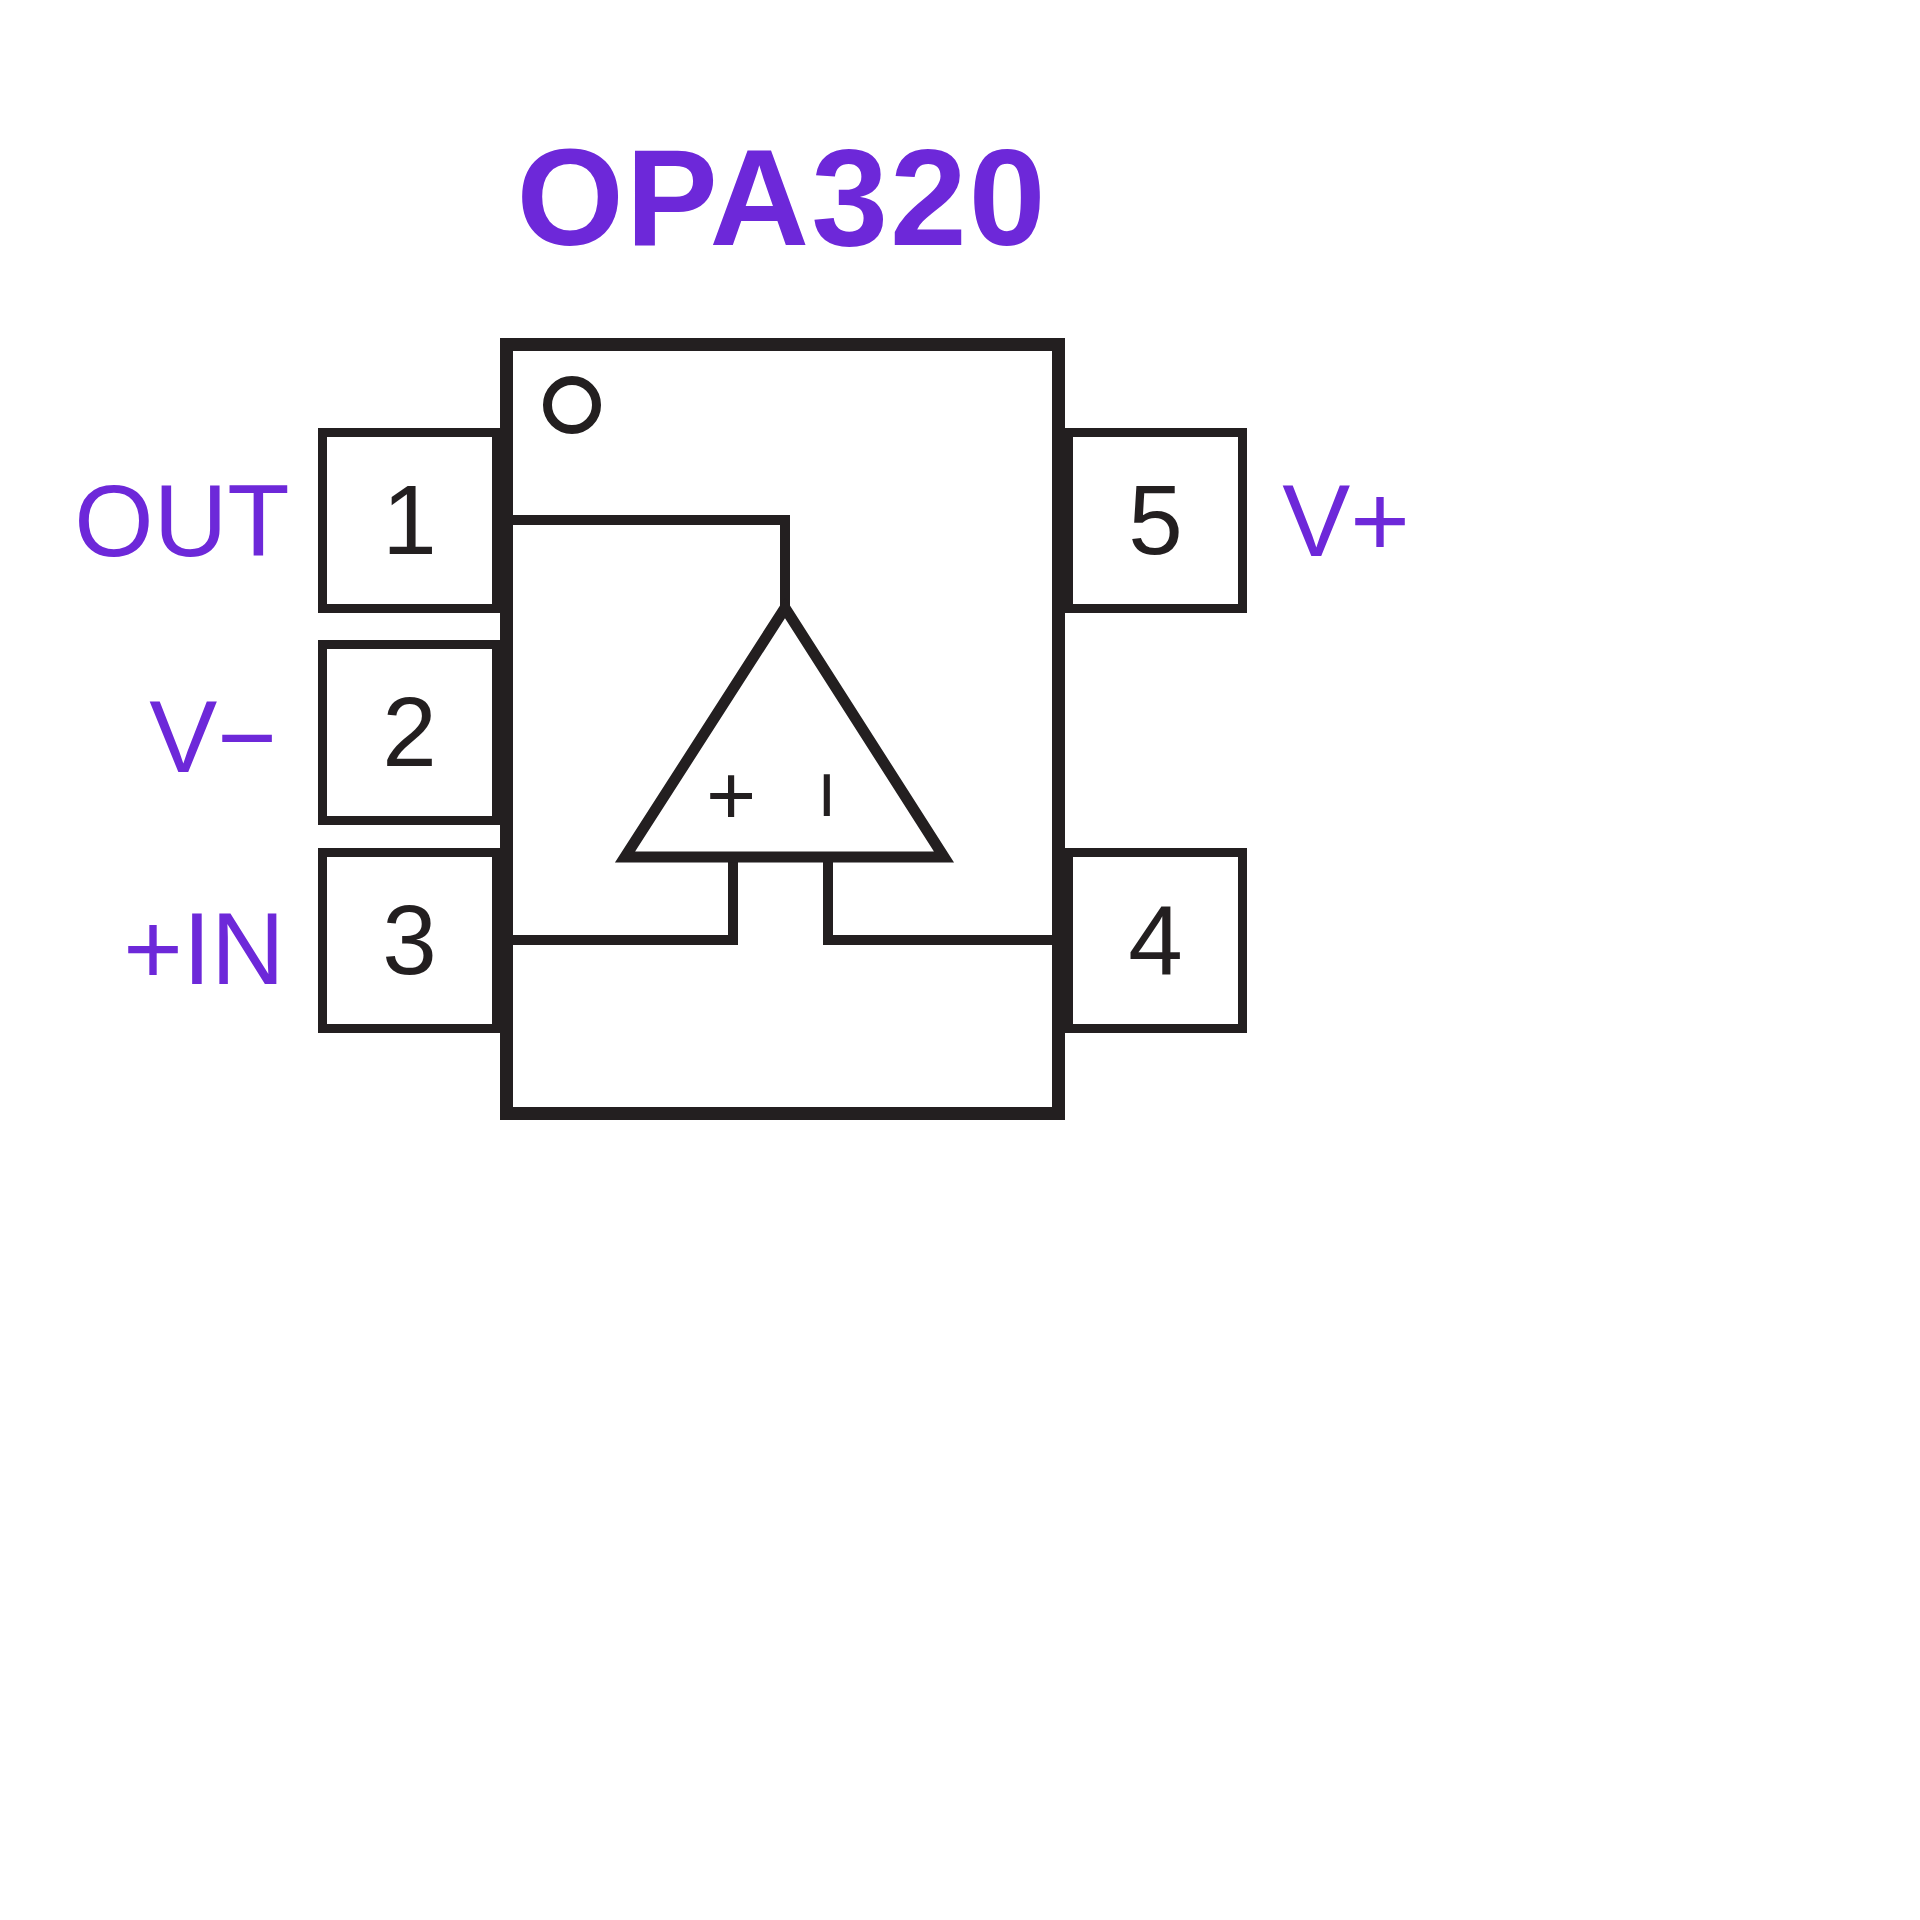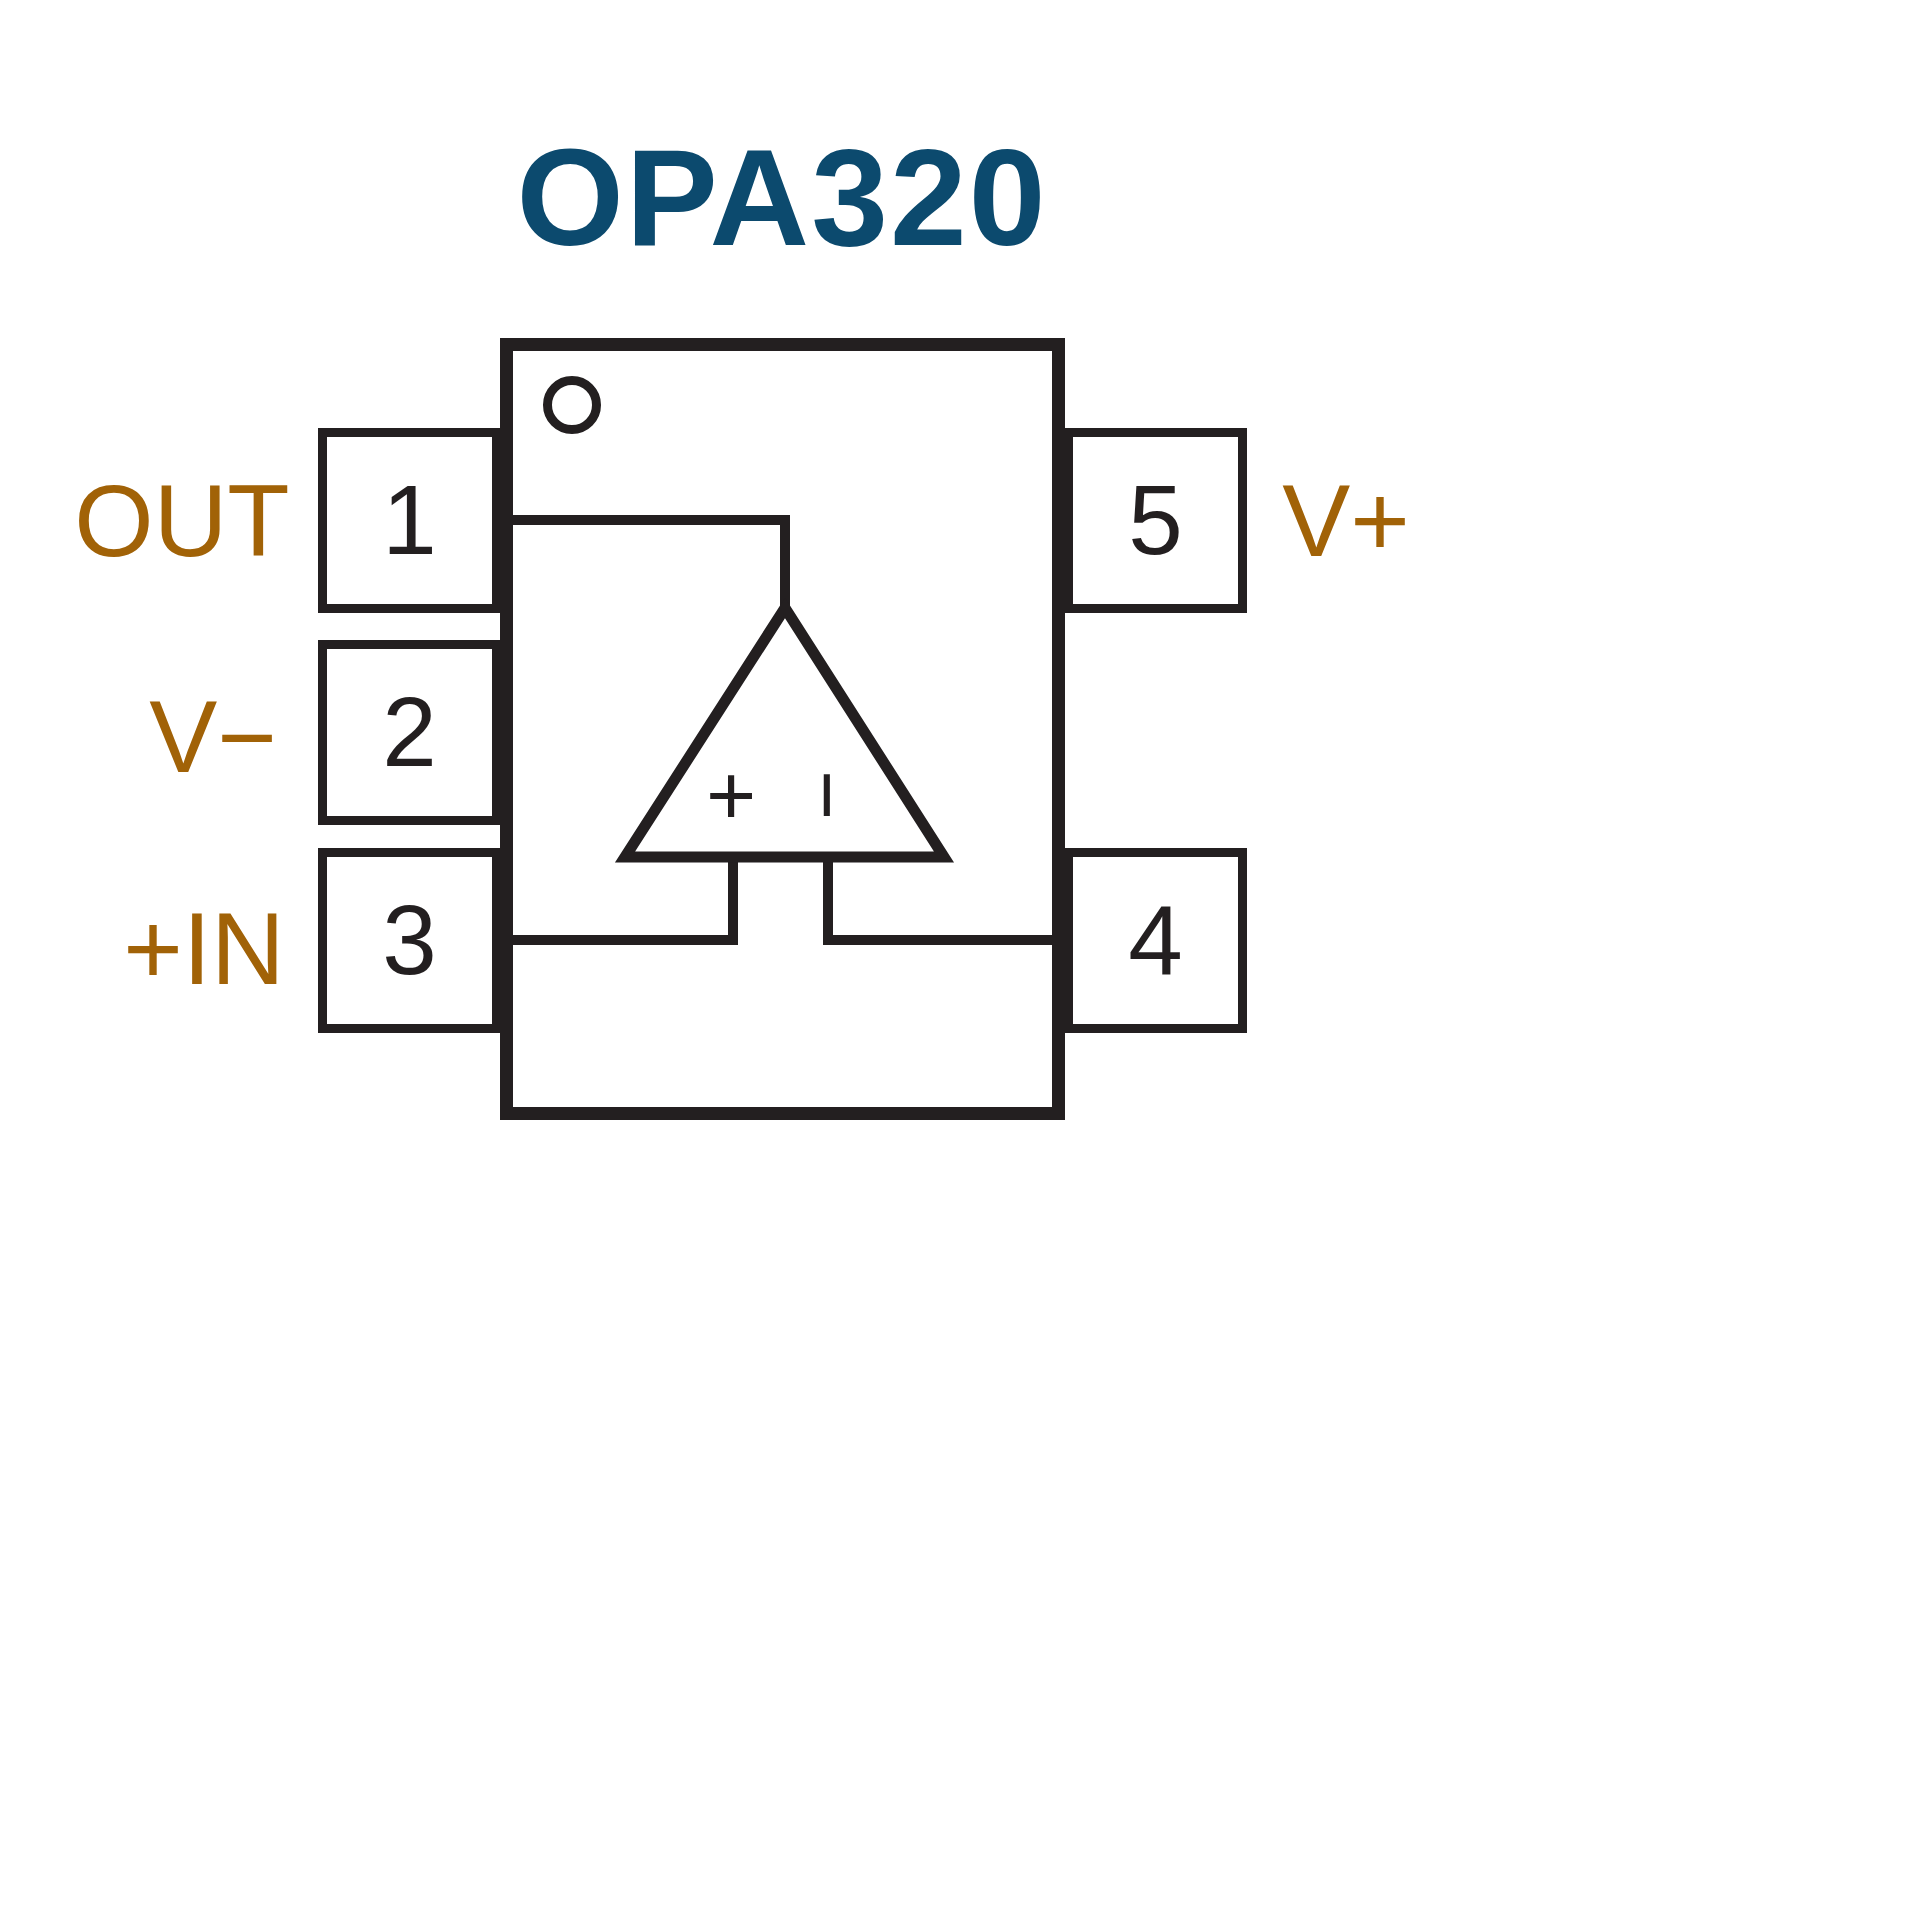--- a/index.html
+++ b/index.html
@@ -15,21 +15,21 @@
     background: #ffffff;
     overflow: hidden;
   }
   .title {
     position: absolute;
     left: 782px;
     top: 118px;
     transform: translateX(-50%);
     font-size: 138px;
     font-weight: bold;
-    color: #0c4a6e;
+    color: #6d28d9;
     letter-spacing: 2px;
     white-space: nowrap;
   }
   .ic-body {
     position: absolute;
     left: 500px;
     top: 338px;
     width: 565px;
     height: 782px;
     border: 13px solid #231f20;
@@ -65,21 +65,21 @@
   .pb-1 { top: 428px; }
   .pb-2 { top: 640px; }
   .pb-3 { top: 848px; }
   .pb-5 { top: 428px; }
   .pb-4 { top: 848px; }
 
   .pin-label {
     position: absolute;
     transform: translate(-50%, -50%);
     font-size: 102px;
-    color: #a16207;
+    color: #6d28d9;
     white-space: nowrap;
   }
   .lbl-out { left: 182px;  top: 521px; }
   .lbl-vm  { left: 213px;  top: 737px; }
   .lbl-pin { left: 204px;  top: 941px; margin-top: 8px; }
   .lbl-vp  { left: 1346px; top: 521px; }
   .lbl-min { left: 1356px; top: 941px; }
 
   .wires-svg {
     position: absolute;

